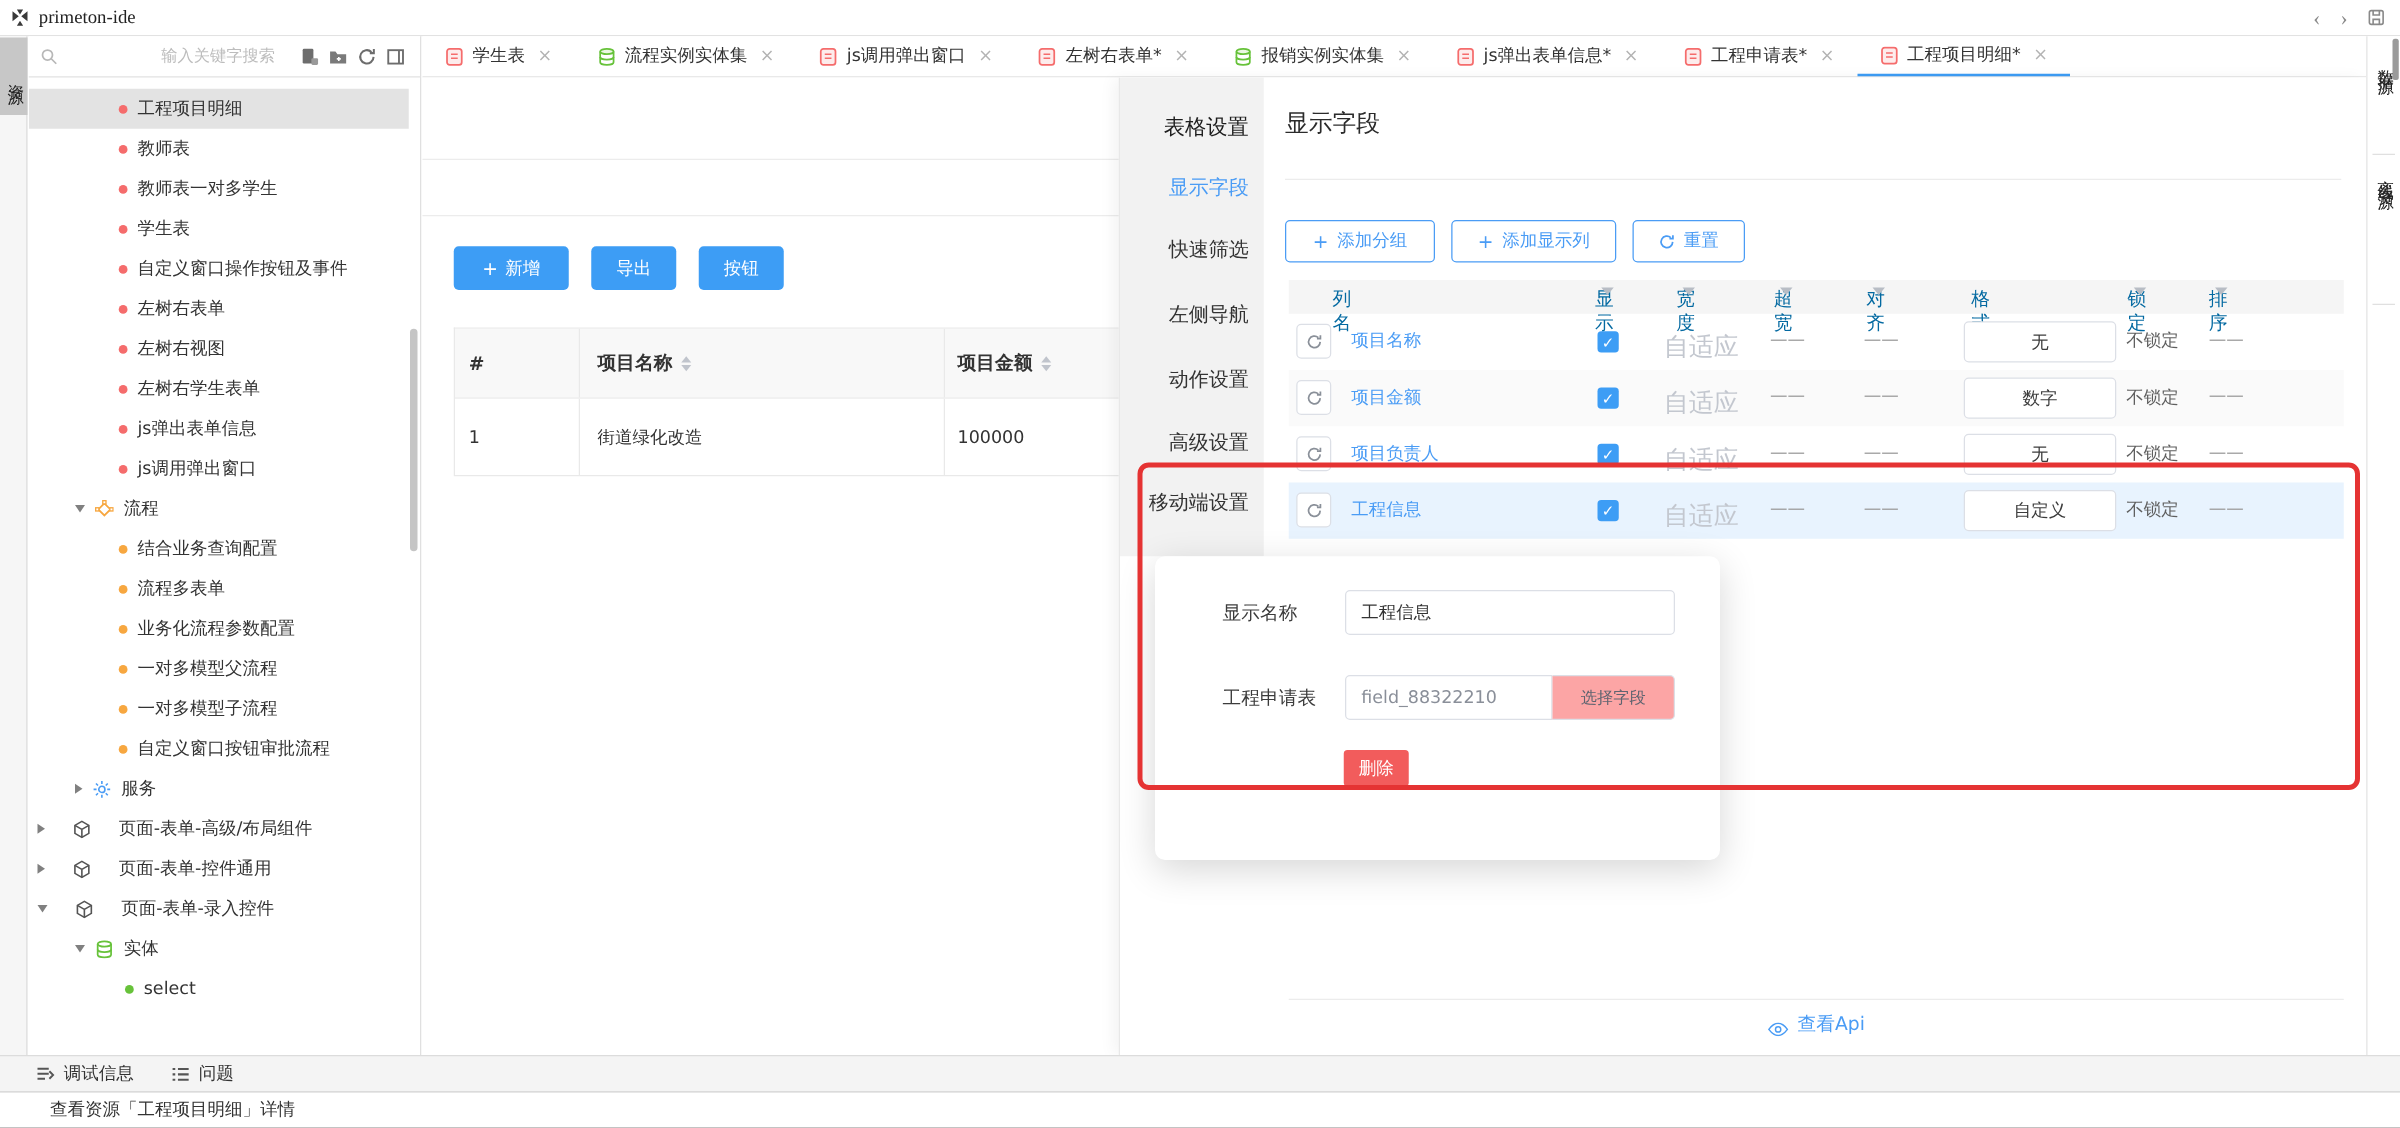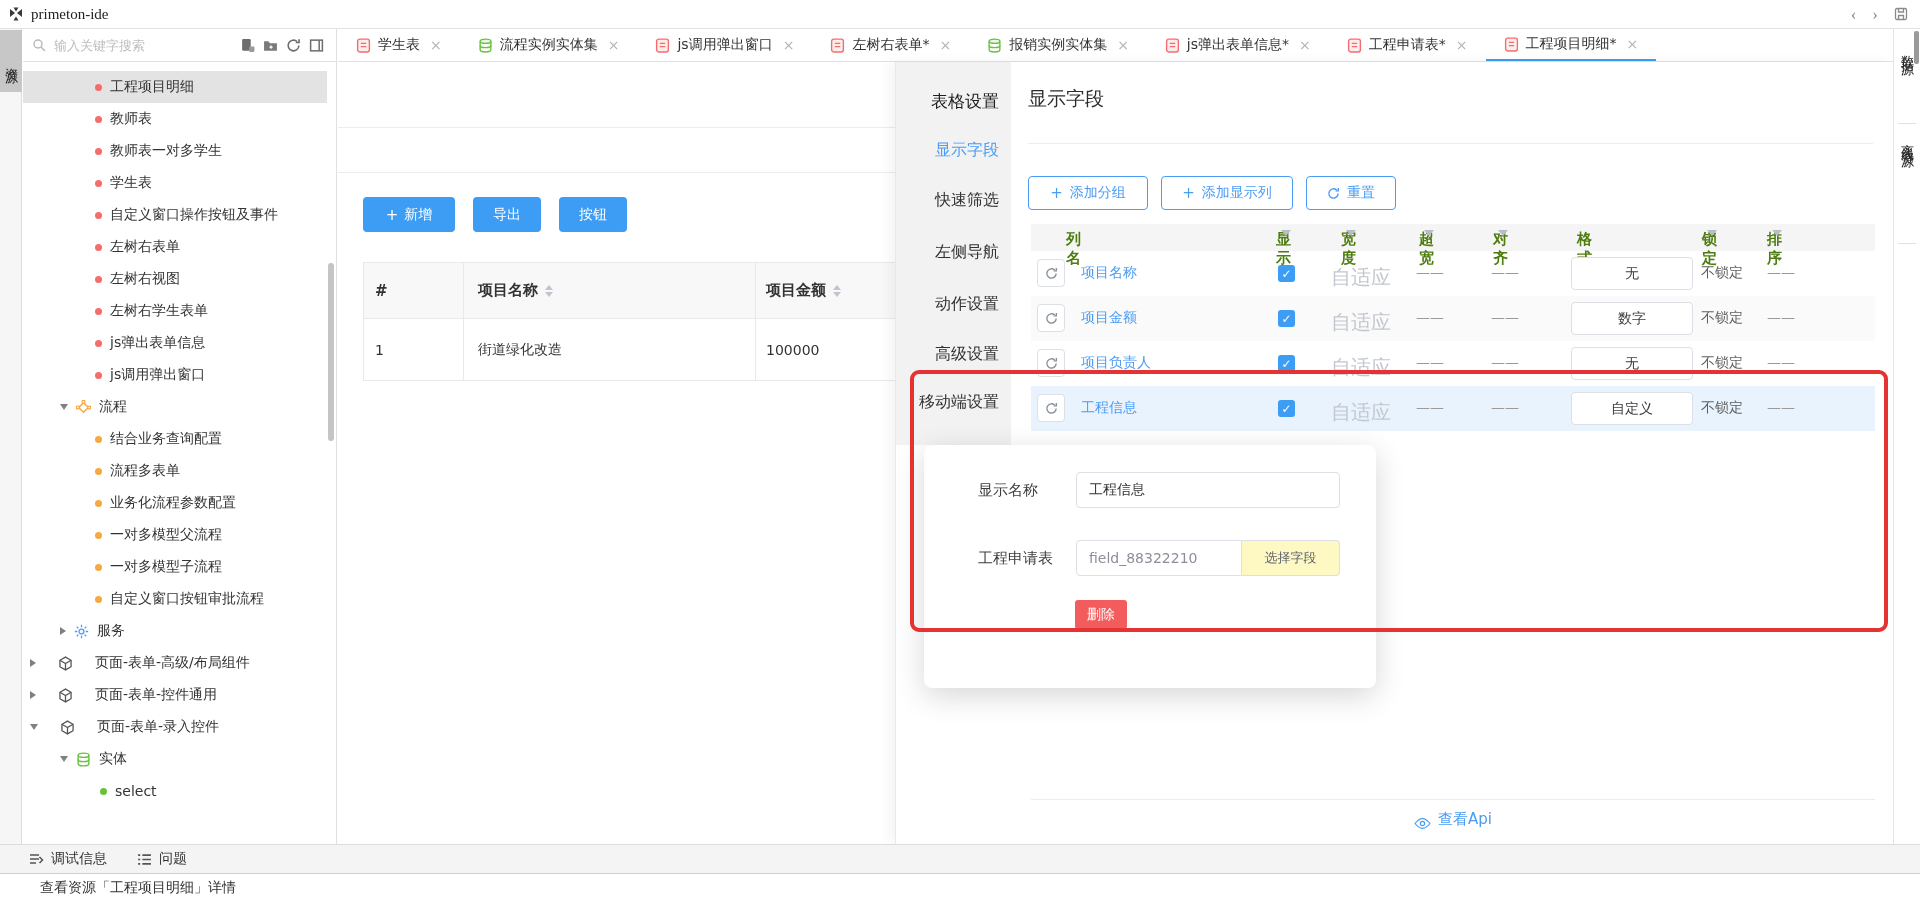--- a/index.html
+++ b/index.html
@@ -15,21 +15,21 @@
   .navchev { font-size:17px; line-height:1; cursor:default; }
 
   
   .left-rail { position:absolute; left:0; top:29px; width:22px; bottom:58px; background:#f6f6f6; border-right:1px solid #ddd; }
   .rail-tab { margin-top:1px; width:22px; height:62px; background:#c7c7c7; display:flex; align-items:center; justify-content:center; }
   .vtext { writing-mode:vertical-rl; text-orientation:upright; font-size:13px; color:#222; letter-spacing:4px; }
 
   
   .sidebar { position:absolute; left:23px; top:29px; width:314px; bottom:58px; background:#fff; border-right:1px solid #e0e0e0; }
   .search-row { position:relative; height:33px; border-bottom:1px solid #e2e2e2; display:flex; align-items:center; }
-  .search-input { border:none; outline:none; width:170px; margin-left:6px; font-size:13px; color:#333; font-family:inherit; }
+  .search-input { border:none; outline:none; width:170px; margin-left:6px; font-size:13px; color:#333; font-family:inherit;text-align:right; }
   .search-input::placeholder { color:#bdbdbd; }
   .mag { margin-left:9px; display:flex; }
   .side-tools { position:absolute; right:12px; top:0; height:33px; display:flex; align-items:center; gap:8px; }
   .side-tools span { display:flex; cursor:pointer; }
 
   .tree { position:absolute; left:0; top:34px; right:0; bottom:0; overflow:hidden; }
   .trow { position:absolute; left:0; right:9px; height:32px; display:flex; align-items:center; gap:8px; cursor:pointer; white-space:nowrap; }
   .trow.sel { background:#e3e3e3; }
   .lv0 { padding-left:7px;gap:22px; } .lv1 { padding-left:37px; } .lv2 { padding-left:72px; } .lv2b { padding-left:77px; }
   .dot { width:7px; height:7px; border-radius:50%; flex:0 0 auto; }
@@ -73,21 +73,21 @@
   .pm-title { position:absolute; right:12px; top:28px; font-size:17px; color:#1d1d1d; white-space:nowrap; }
   .pm-item.active { color:#4a9cf5; }
 
   .pc-title { position:absolute; left:132px; top:24px; font-size:19px; color:#2b2b2b; }
   .pc-div { position:absolute; left:132px; right:20px; top:81px; height:1px; background:#ececec; }
   .pc-actions { position:absolute; left:132px; top:114px; display:flex; gap:13px; }
   .ghost-btn { height:34px; border:1px solid #4a9cf5; color:#4a9cf5; background:#fff; border-radius:4px; font-size:14px; font-family:inherit; display:flex; align-items:center; justify-content:center; gap:7px; cursor:pointer; }
   .gb1 { width:120px; } .gb2 { width:132px; } .gb3 { width:90px; }
 
   .ptable { position:absolute; left:135px; top:162px; right:18px; }
-  .phead { position:relative; height:27px; background:#f5f5f5; font-weight:bold; font-size:15px; color:#4d7c0f; }
+  .phead { position:relative; height:27px; background:#f5f5f5; font-weight:normal; font-size:15px; color:#0369a1; }
   .phead span { position:absolute; top:3px; }
   .caret { display:inline-block; width:0; height:0; border-left:5px solid transparent; border-right:5px solid transparent; border-top:6px solid #b8bdc5; margin-left:5px; vertical-align:middle; }
   .prow { position:relative; height:45px; }
   .prow.alt { background:#fafafa; }
   .prow.sel { background:#e8f3fe; }
   .prow > * { position:absolute; }
   .sync-box { left:6px; top:8px; width:28px; height:28px; border:1px solid #dcdfe6; border-radius:4px; background:#fff; display:flex; align-items:center; justify-content:center; color:#8a9099; cursor:pointer; }
   .fname { left:50px; top:13px; color:#4a9cf5; font-size:14px; cursor:pointer; }
   .cbox { left:247px; top:14px; width:17px; height:17px; background:#3d9df5; border-radius:3px; color:#fff; font-size:12px; display:flex; align-items:center; justify-content:center; cursor:pointer; }
   .wval { left:300px; top:13px; color:#c3c7cf; font-size:20px; }
@@ -98,21 +98,21 @@
   .soval { left:736px; top:13px; color:#9a9a9a; font-size:14px; }
 
   .api-div { position:absolute; left:135px; right:18px; top:737px; height:1px; background:#ececec; }
   .api-link { position:absolute; left:135px; right:18px; top:748px; display:flex; align-items:flex-end; justify-content:center; gap:7px; color:#4a9cf5; font-size:15px; cursor:pointer; }
 
   
   .popup { position:absolute; left:924px; top:445px; width:452px; height:243px; background:#fff; border-radius:8px; box-shadow:0 8px 30px rgba(0,0,0,0.16); z-index:40; }
   .pp-label { position:absolute; left:54px; font-size:15px; color:#3c3c3c; }
   .pp-input { position:absolute; left:152px; width:264px; height:36px; border:1px solid #dcdfe6; border-radius:4px; padding:0 12px; font-size:14px; color:#333; font-family:inherit; outline:none; background:#fff; }
   .pp-input.short { width:166px; border-radius:4px 0 0 4px; color:#8a8f99; }
-  .pp-pick { position:absolute; left:318px; top:95px; width:98px; height:36px; background:#fef9c3; border:1px solid #dcdfe6; border-left:none; border-radius:0 4px 4px 0; color:#5f6470; font-size:13px; font-family:inherit; cursor:pointer; }
+  .pp-pick { position:absolute; left:318px; top:95px; width:98px; height:36px; background:#fca5a5; border:1px solid #dcdfe6; border-left:none; border-radius:0 4px 4px 0; color:#5f6470; font-size:13px; font-family:inherit; cursor:pointer; }
   .pp-del { position:absolute; left:151px; top:155px; width:52px; height:29px; background:#f25c5c; border:none; border-radius:3px; color:#fff; font-size:14px; font-family:inherit; cursor:pointer; }
 
   
   .red-rect { position:absolute; left:910px; top:370px; width:978px; height:262px; border:4px solid #e53333; border-radius:9px; z-index:60; pointer-events:none; }
 
   
   .right-rail { position:absolute; right:0; top:29px; width:27px; bottom:58px; background:#fff; border-left:1px solid #e4e4e4; }
   .rr-item { position:absolute; left:0; width:26px; display:flex; justify-content:center; }
   .rr-div { position:absolute; left:4px; right:4px; height:1px; background:#e0e0e0; }
   .rr-scroll { position:absolute; right:1px; top:2px; width:5px; height:33px; background:#9a9a9a; border-radius:2px; }

